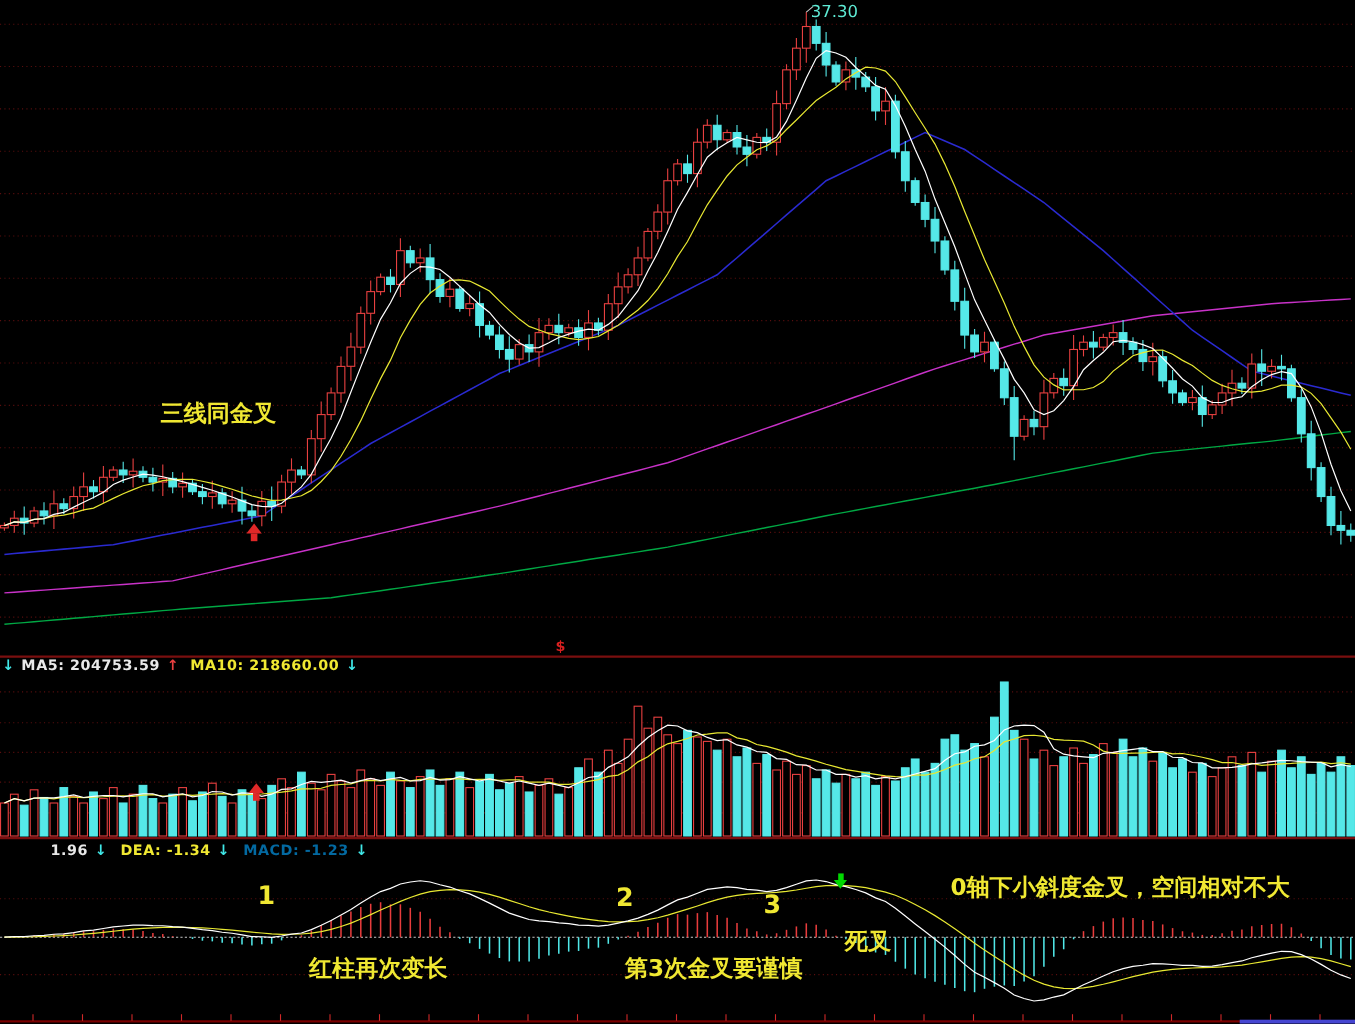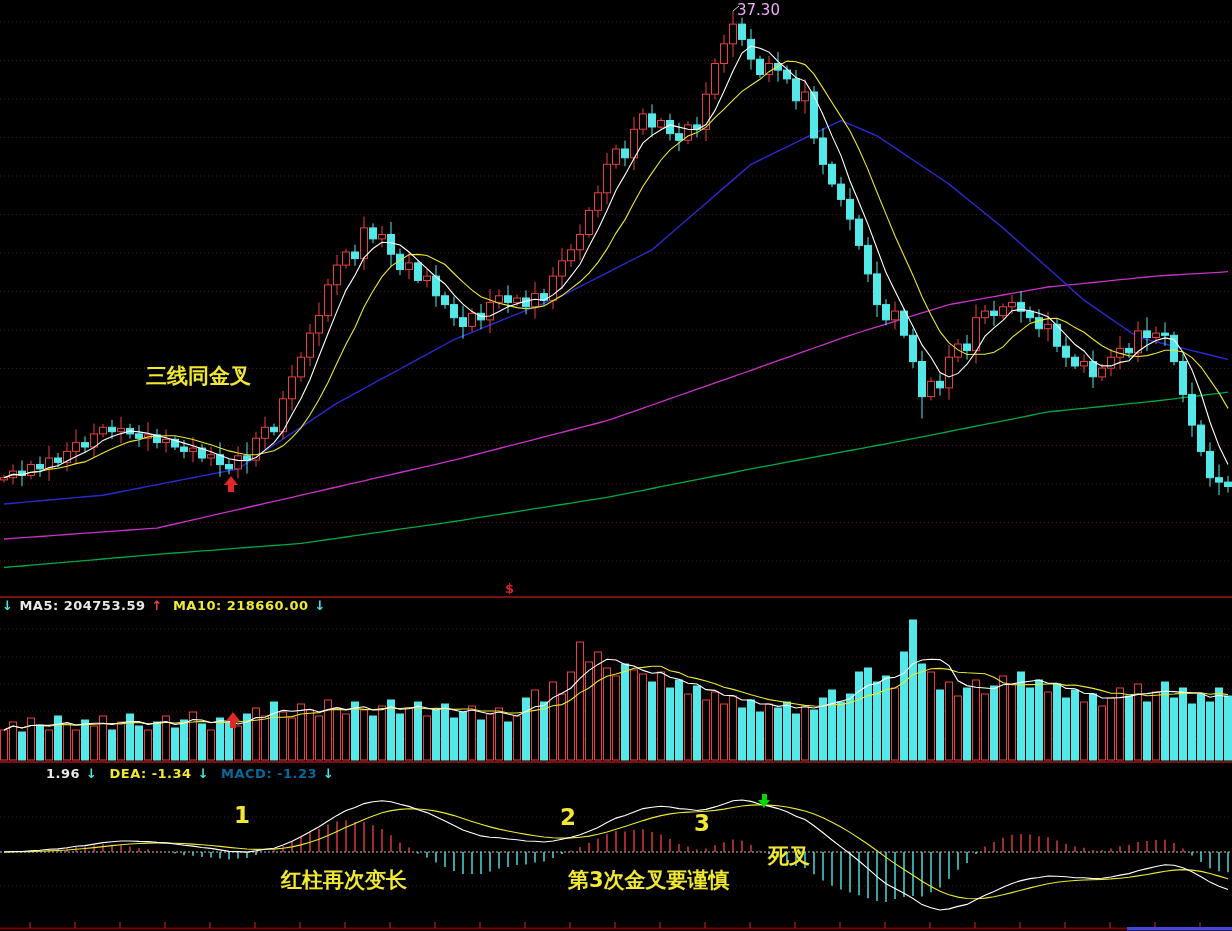--- a/index.html
+++ b/index.html
@@ -8,21 +8,21 @@
   #chart-svg{position:absolute;left:0;top:0;}
   .ov{position:absolute;white-space:nowrap;line-height:1;}
   .yellow{color:#f0e832;}
   .white{color:#e8e8e8;}
   .cyan{color:#40e8e8;}
   .red{color:#e84040;}
   .magenta{color:#0369a1;}
   .hdr{font-size:13px;font-weight:bold;letter-spacing:0.5px;display:flex;align-items:center;gap:6px;}
   .ann-big{font-size:21px;font-weight:bold;}
   .ann-num{font-size:23px;font-weight:bold;}
-  .peak-lbl{font-size:15px;color:#f0abfc;}
+  .peak-lbl{font-size:15px;color:#5eead4;}
   .dollar{font-size:13px;font-weight:bold;color:#d82020;}
   .arr{display:inline-block;}
   .arr-up .head{width:0;height:0;border-left:7px solid transparent;border-right:7px solid transparent;border-bottom:9px solid #e02828;}
   .arr-up .stem{width:6px;height:7px;background:#e02828;margin:0 auto;}
   .arr-dn .stem{width:5px;height:6px;background:#00d800;margin:0 auto;}
   .arr-dn .head{width:0;height:0;border-left:6px solid transparent;border-right:6px solid transparent;border-top:8px solid #00d800;}
 </style>
 </head>
 <body>
 
@@ -687,15 +687,16 @@
   </div>
 
   <span class="ov ann-num yellow" style="left:234px;top:804px;">1</span>
   <span class="ov ann-num yellow" style="left:560px;top:806px;">2</span>
   <span class="ov ann-num yellow" style="left:694px;top:812px;">3</span>
   <div class="ov arr arr-dn" style="left:758px;top:794px;">
     <div class="stem"></div>
     <div class="head"></div>
   </div>
   <span class="ov ann-big yellow" style="left:748px;top:846px;margin-left:20px;">死叉</span>
+  <span class="ov ann-big yellow" style="left:864px;top:797px;">0轴下小斜度金叉，空间相对不大</span>
   <span class="ov ann-big yellow" style="left:281px;top:870px;">红柱再次变长</span>
   <span class="ov ann-big yellow" style="left:568px;top:870px;">第3次金叉要谨慎</span>
 </div>
 
 </body></html>

